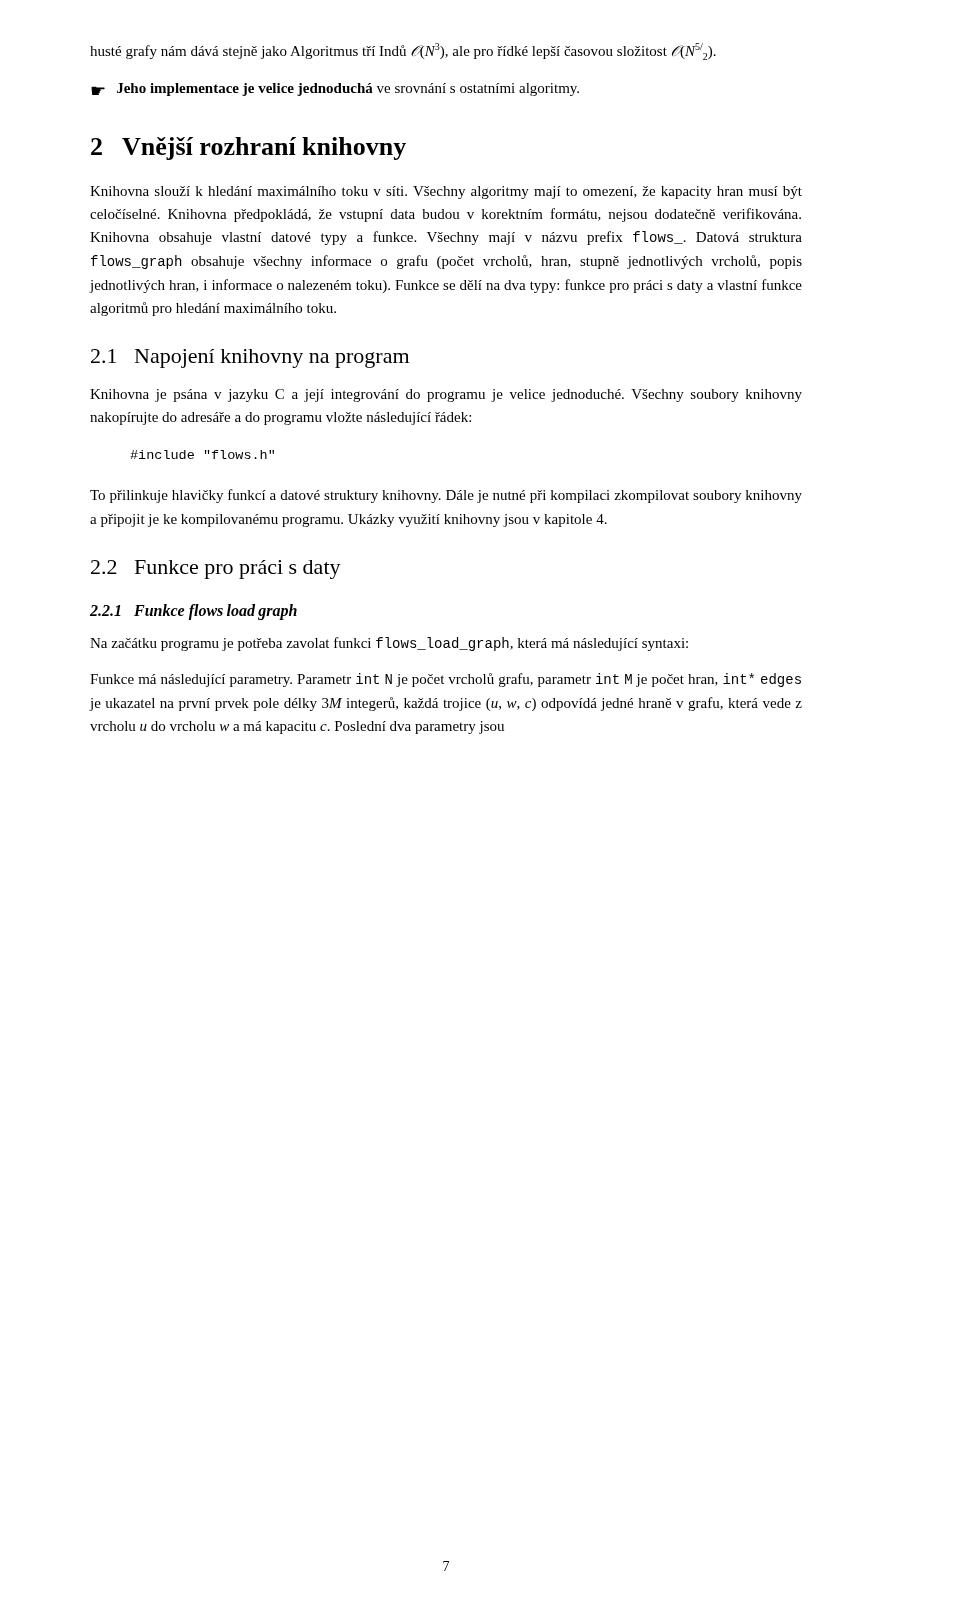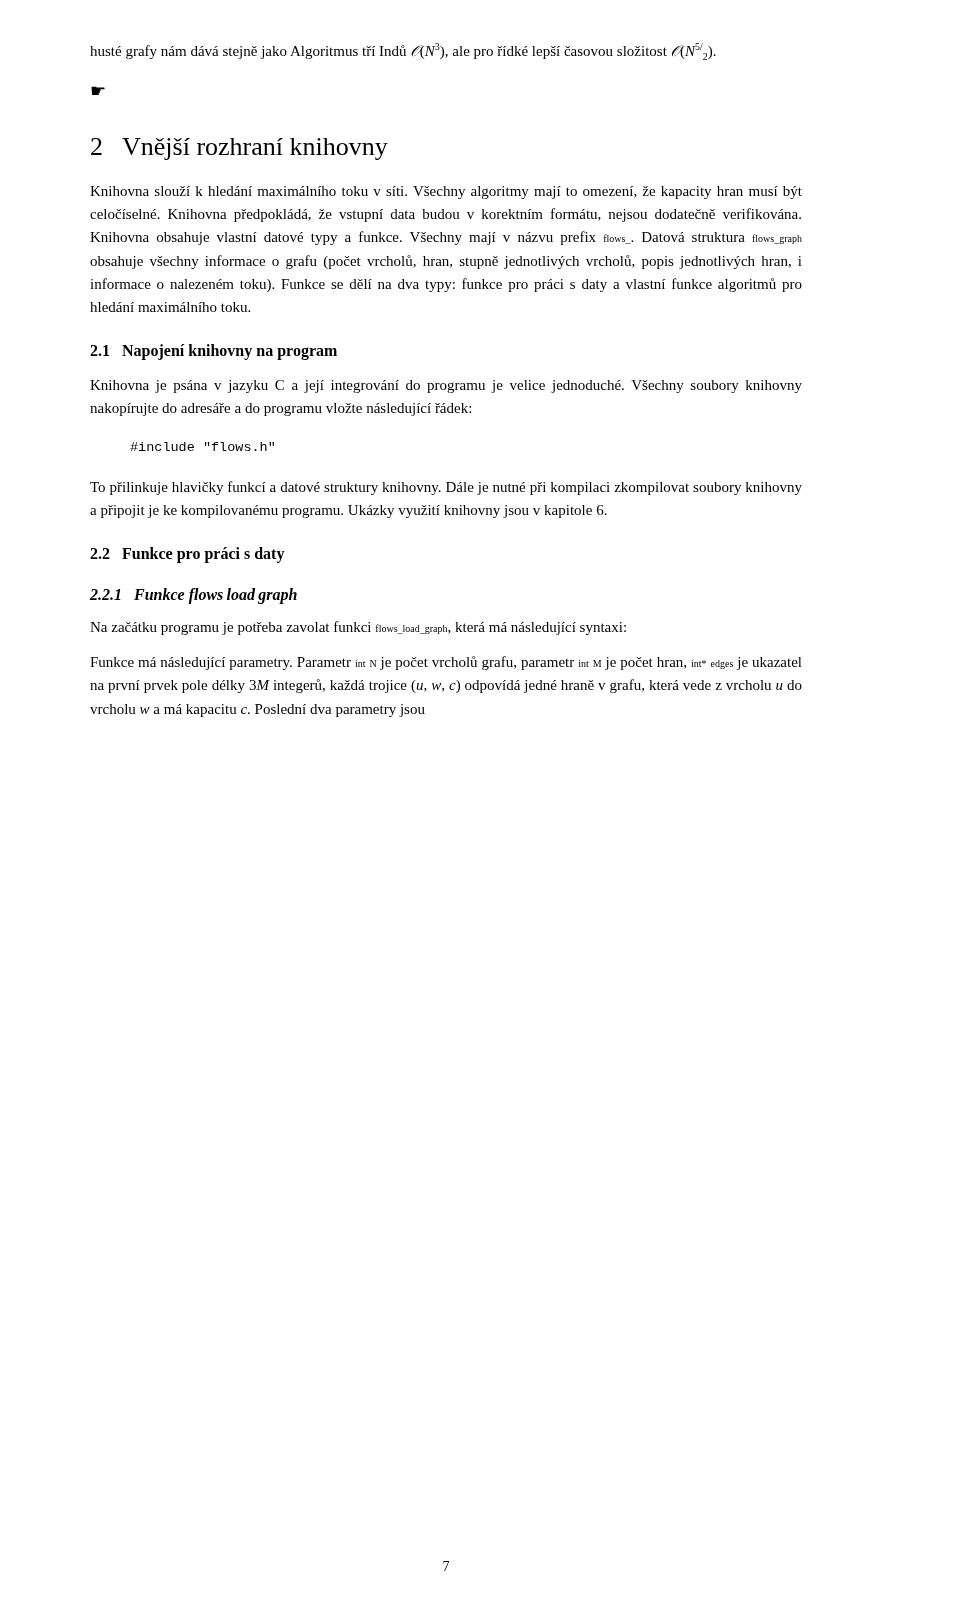--- a/index.html
+++ b/index.html
@@ -40,29 +40,29 @@
 
     .bullet-icon {
       margin-right: 10px;
       font-size: 18px;
       flex-shrink: 0;
       margin-top: 1px;
     }
 
     .section-heading {
       font-size: 26px;
-      font-weight: normal;
+      font-weight: bold;
       margin-top: 24px;
       margin-bottom: 16px;
       line-height: 1.3;
     }
 
     .subsection-heading {
-      font-size: 16px;
-      font-weight: bold;
+      font-size: 22px;
+      font-weight: normal;
       margin-top: 22px;
       margin-bottom: 12px;
       line-height: 1.3;
     }
 
     .subsubsection-heading {
       font-size: 16px;
       font-weight: bold;
       margin-top: 20px;
       margin-bottom: 10px;
@@ -70,22 +70,22 @@
       font-style: italic;
     }
 
     p {
       line-height: 1.55;
       text-align: justify;
       margin-bottom: 12px;
     }
 
     code, .mono {
-      font-family: Liberation Serif, serif;
-      font-size: 10px;
+      font-family: Liberation Mono, monospace;
+      font-size: 14px;
     }
 
     .code-block {
       font-family: "Courier New", Courier, monospace;
       font-size: 13.5px;
       margin: 16px 0 16px 40px;
       line-height: 1.7;
       white-space: pre;
     }
 
@@ -115,20 +115,21 @@
 <body>
 
 <div class="page">
 
   <p class="intro-para">
     husté grafy nám dává stejně jako Algoritmus tří Indů <span class="math">𝒪</span>(<span class="math">N</span><sup>3</sup>), ale pro řídké lepší časovou složitost <span class="math">𝒪</span>(<span class="math">N</span><sup>5</sup><span style="font-size:10px;vertical-align:super;line-height:0;">/</span><sub style="font-size:10px;vertical-align:sub;line-height:0;">2</sub>).
   </p>
 
   <div class="bullet-line">
     <span class="bullet-icon">☛</span>
+    <span><span class="bold">Jeho implementace je velice jednoduchá</span> ve srovnání s ostatními algoritmy.</span>
   </div>
 
   <div class="section-heading">
     2 &nbsp; Vnější rozhraní knihovny
   </div>
 
   <p>
     Knihovna slouží k hledání maximálního toku v síti. Všechny algoritmy mají to omezení, že kapacity hran musí být celočíselné. Knihovna předpokládá, že vstupní data budou v korektním formátu, nejsou dodatečně verifikována. Knihovna obsahuje vlastní datové typy a funkce. Všechny mají v názvu prefix <code>flows_</code>. Datová struktura <code>flows_graph</code> obsahuje všechny informace o grafu (počet vrcholů, hran, stupně jednotlivých vrcholů, popis jednotlivých hran, i informace o nalezeném toku). Funkce se dělí na dva typy: funkce pro práci s daty a vlastní funkce algoritmů pro hledání maximálního toku.
   </p>
 
@@ -136,21 +137,21 @@
     2.1 &nbsp; Napojení knihovny na program
   </div>
 
   <p>
     Knihovna je psána v jazyku C a její integrování do programu je velice jednoduché. Všechny soubory knihovny nakopírujte do adresáře a do programu vložte následující řádek:
   </p>
 
   <div class="code-block">#include "flows.h"</div>
 
   <p>
-    To přilinkuje hlavičky funkcí a datové struktury knihovny. Dále je nutné při kompilaci zkompilovat soubory knihovny a připojit je ke kompilovanému programu. Ukázky využití knihovny jsou v kapitole 6.
+    To přilinkuje hlavičky funkcí a datové struktury knihovny. Dále je nutné při kompilaci zkompilovat soubory knihovny a připojit je ke kompilovanému programu. Ukázky využití knihovny jsou v kapitole 4.
   </p>
 
   <div class="subsection-heading">
     2.2 &nbsp; Funkce pro práci s daty
   </div>
 
 
   <div class="subsubsection-heading">
     2.2.1 &nbsp; Funkce flows load graph
   </div>

